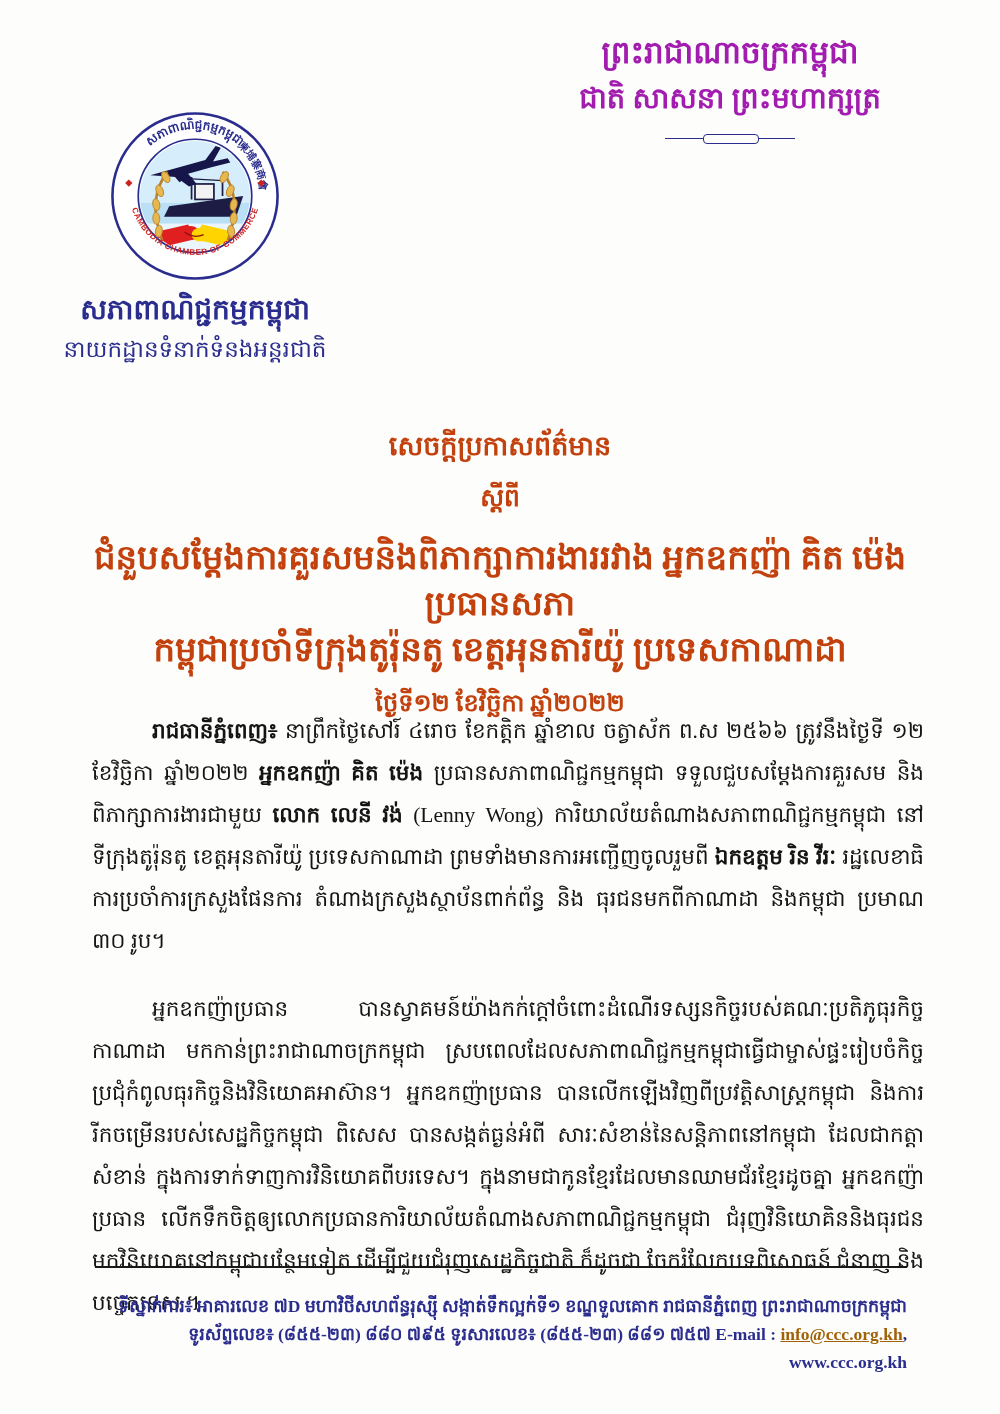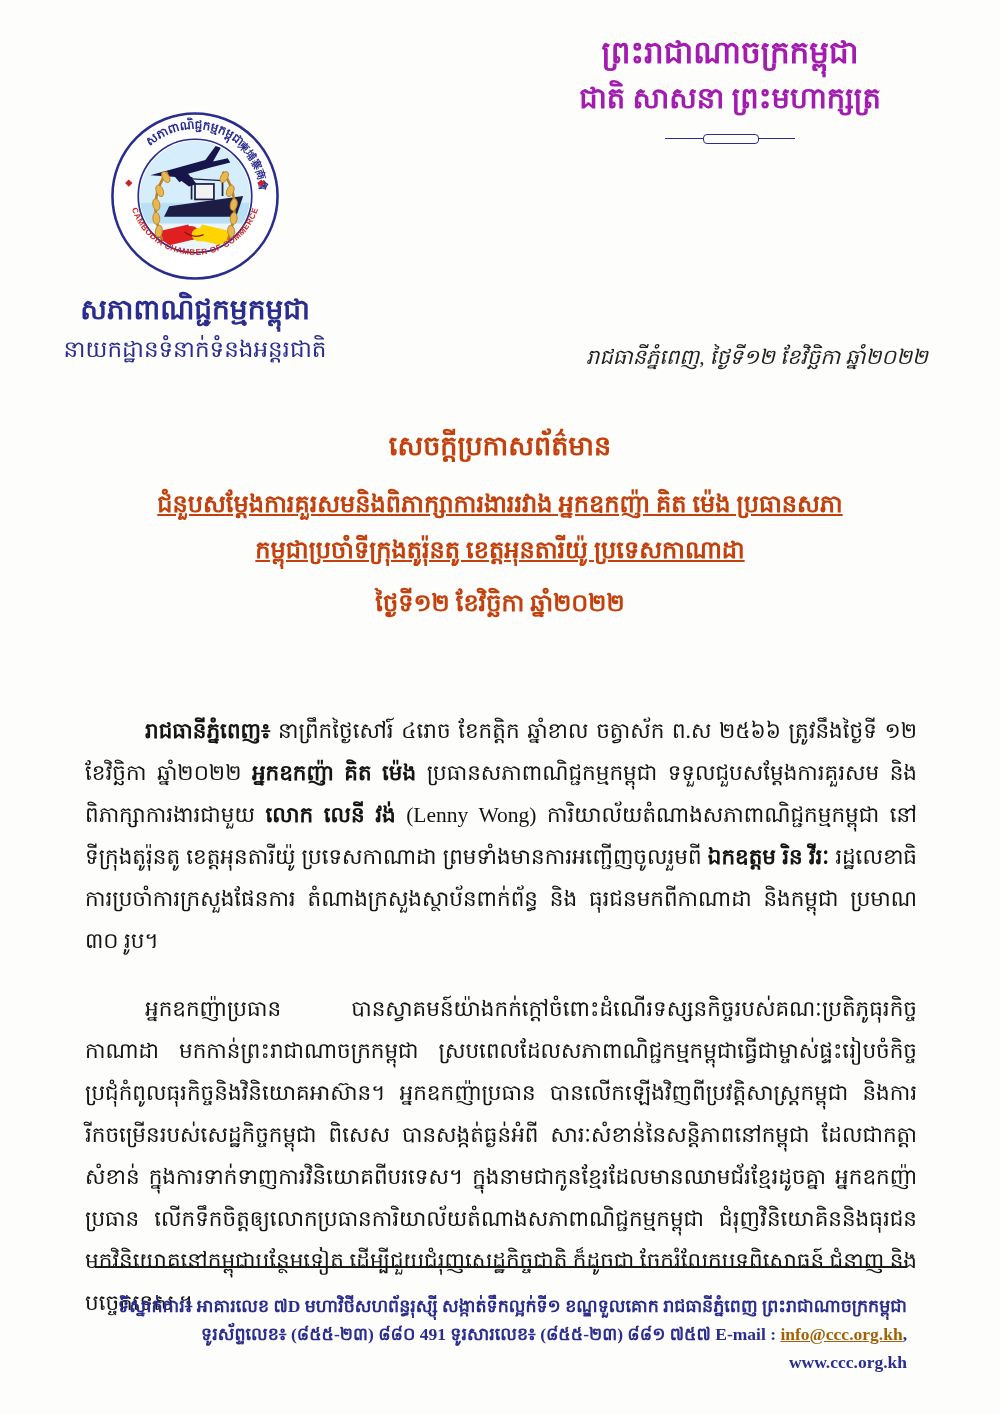--- a/index.html
+++ b/index.html
@@ -45,25 +45,25 @@
     position:absolute;top:340px;right:72px;width:600px;
     text-align:right;font-style:italic;font-size:21px;line-height:35px;color:#222;
   }
   
   .titleblock{
     position:absolute;top:428px;left:50px;width:900px;
     text-align:center;color:#c2410c;font-weight:700;
   }
   .titleblock .t1{font-size:27px;line-height:36px;margin-bottom:17px;}
   .titleblock .t2{font-size:25px;line-height:34px;margin-bottom:20px;}
-  .titleblock .hline{font-size:24px;line-height:46px;text-decoration:underline;}
+  .titleblock .hline{font-size:34px;line-height:46px;}
   .titleblock .hdate{font-size:24px;line-height:40px;margin-top:10px;}
   
   .bodytext{
-    position:absolute;top:710px;left:85px;width:832px;
+    position:absolute;top:710px;left:92px;width:832px;
     font-size:21.5px;line-height:42px;text-align:justify;color:#141414;
   }
   .bodytext p{margin:0;text-indent:60px;}
   .bodytext p + p{margin-top:26px;}
   
   .footer{
     position:absolute;top:1266px;left:95px;width:812px;
     border-top:2px solid #191919;
     padding-top:24px;
     text-align:right;color:#2b2d8e;
@@ -154,35 +154,35 @@
       </text>
       <rect x="20" y="82" width="6" height="6" transform="rotate(45 23 85)" fill="#cc2222"></rect>
       <rect x="174" y="82" width="6" height="6" transform="rotate(45 177 85)" fill="#cc2222"></rect>
     </svg>
 
     <div class="org-name">សភាពាណិជ្ជកម្មកម្ពុជា</div>
     <div class="org-dept">នាយកដ្ឋានទំនាក់ទំនងអន្តរជាតិ</div>
   </div>
 
   <div class="dateline">
-    <div>រាជធានីភ្នំពេញ, ថ្ងៃទី១២ ខែវិច្ឆិកា ឆ្នាំ២០២២</div>
   </div>
 
   <div class="titleblock">
     <div class="t1">សេចក្តីប្រកាសព័ត៌មាន</div>
+    <div class="t2">ស្តីពី</div>
     <div class="hline">ជំនួបសម្តែងការគួរសមនិងពិភាក្សាការងាររវាង អ្នកឧកញ៉ា គិត ម៉េង ប្រធានសភា</div>
     <div class="hline">កម្ពុជាប្រចាំទីក្រុងតូរ៉ុនតូ ខេត្តអុនតារីយ៉ូ ប្រទេសកាណាដា</div>
     <div class="hdate">ថ្ងៃទី១២ ខែវិច្ឆិកា ឆ្នាំ២០២២</div>
   </div>
 
   <div class="bodytext">
     <p><span style="font-weight: 700;">រាជធានីភ្នំពេញ៖ </span><span>នាព្រឹកថ្ងៃសៅរ៍ ៤រោច ខែកត្តិក ឆ្នាំខាល ចត្វាស័ក ព.ស ២៥៦៦ ត្រូវនឹងថ្ងៃទី ១២ ខែវិច្ឆិកា ឆ្នាំ២០២២ </span><span style="font-weight: 700;">អ្នកឧកញ៉ា គិត ម៉េង </span><span>ប្រធានសភាពាណិជ្ជកម្មកម្ពុជា ទទួលជួបសម្តែងការគួរសម និងពិភាក្សាការងារជាមួយ </span><span style="font-weight: 700;">លោក លេនី វង់ </span><span>(Lenny Wong) ការិយាល័យតំណាងសភាពាណិជ្ជកម្មកម្ពុជា នៅទីក្រុងតូរ៉ុនតូ ខេត្តអុនតារីយ៉ូ ប្រទេសកាណាដា ព្រមទាំងមានការអញ្ជើញចូលរួមពី </span><span style="font-weight: 700;">ឯកឧត្តម រិន វីរៈ </span><span>រដ្ឋលេខាធិការប្រចាំការក្រសួងផែនការ តំណាងក្រសួងស្ថាប័នពាក់ព័ន្ធ និង ធុរជនមកពីកាណាដា និងកម្ពុជា ប្រមាណ ៣០ រូប។</span></p>
     <p><span>អ្នកឧកញ៉ាប្រធាន បានស្វាគមន៍យ៉ាងកក់ក្តៅចំពោះដំណើរទស្សនកិច្ចរបស់គណៈប្រតិភូធុរកិច្ចកាណាដា មកកាន់ព្រះរាជាណាចក្រកម្ពុជា ស្របពេលដែលសភាពាណិជ្ជកម្មកម្ពុជាធ្វើជាម្ចាស់ផ្ទះរៀបចំកិច្ចប្រជុំកំពូលធុរកិច្ចនិងវិនិយោគអាស៊ាន។ អ្នកឧកញ៉ាប្រធាន បានលើកឡើងវិញពីប្រវត្តិសាស្ត្រកម្ពុជា និងការរីកចម្រើនរបស់សេដ្ឋកិច្ចកម្ពុជា ពិសេស បានសង្កត់ធ្ងន់អំពី សារៈសំខាន់នៃសន្តិភាពនៅកម្ពុជា ដែលជាកត្តាសំខាន់ ក្នុងការទាក់ទាញការវិនិយោគពីបរទេស។ ក្នុងនាមជាកូនខ្មែរដែលមានឈាមជ័រខ្មែរដូចគ្នា អ្នកឧកញ៉ាប្រធាន លើកទឹកចិត្តឲ្យលោកប្រធានការិយាល័យតំណាងសភាពាណិជ្ជកម្មកម្ពុជា ជំរុញវិនិយោគិននិងធុរជន មកវិនិយោគនៅកម្ពុជាបន្ថែមទៀត ដើម្បីជួយជំរុញសេដ្ឋកិច្ចជាតិ ក៏ដូចជា ចែករំលែកបទពិសោធន៍ ជំនាញ និង បច្ចេកទេស ។</span></p>
   </div>
 
   <div class="footer">
     <div>ទីស្នាក់ការ៖ អាគារលេខ ៧D មហាវិថីសហព័ន្ធរុស្ស៊ី សង្កាត់ទឹកល្អក់ទី១ ខណ្ឌទួលគោក រាជធានីភ្នំពេញ ព្រះរាជាណាចក្រកម្ពុជា</div>
     <div>
-      <span>ទូរស័ព្ទលេខ៖ (៨៥៥-២៣) ៨៨០ 491 ទូរសារលេខ៖ (៨៥៥-២៣) ៨៨១ ៧៥៧ E-mail : </span><a href="#">info@ccc.org.kh</a><span>, www.ccc.org.kh</span>
+      <span>ទូរស័ព្ទលេខ៖ (៨៥៥-២៣) ៨៨០ ៧៩៥ ទូរសារលេខ៖ (៨៥៥-២៣) ៨៨១ ៧៥៧ E-mail : </span><a href="#">info@ccc.org.kh</a><span>, www.ccc.org.kh</span>
     </div>
   </div>
 
 </div>
 
 </body></html>

